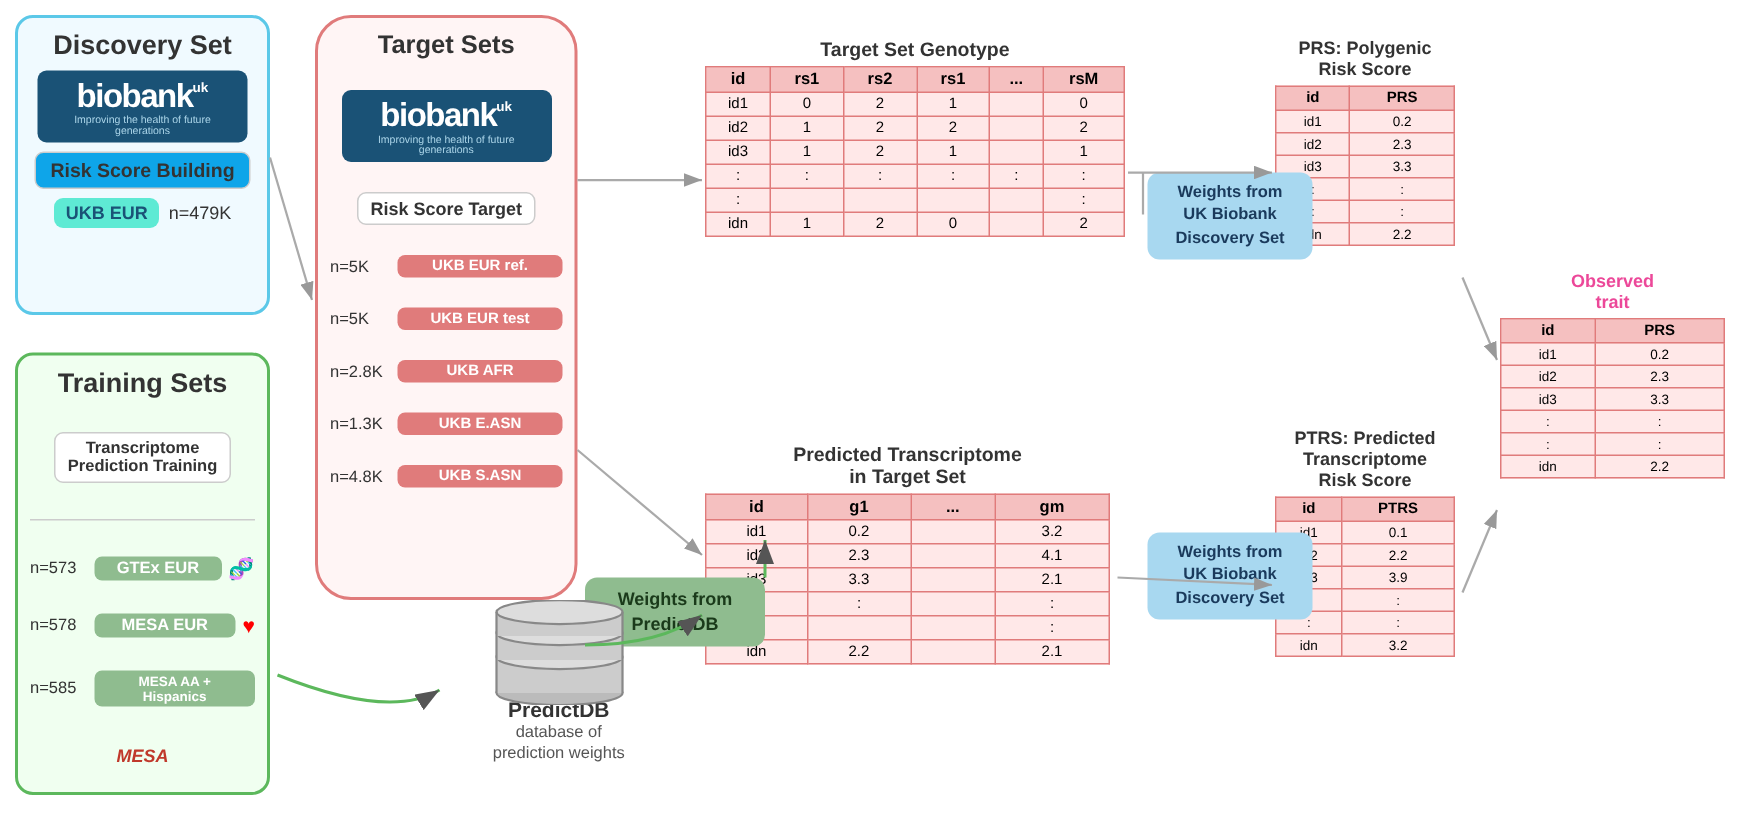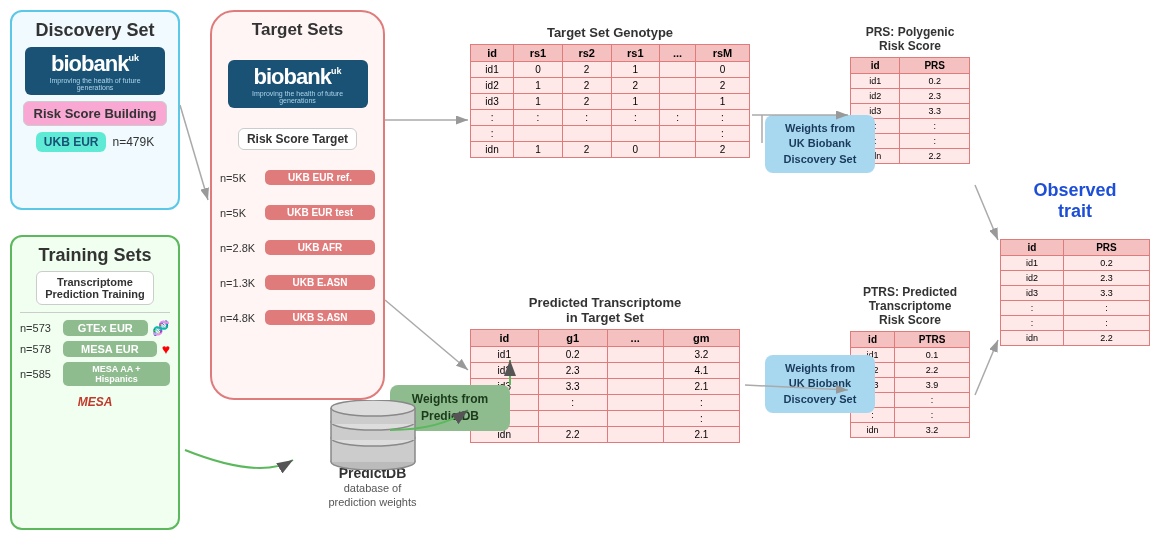--- a/index.html
+++ b/index.html
@@ -57,21 +57,21 @@
       font-size: 7px;
       color: #aad4e8;
     }
     .risk-score-building-box {
       border: 1.5px solid #ccc;
       border-radius: 6px;
       padding: 4px 10px;
       font-size: 13px;
       font-weight: bold;
       color: #333;
-      background: #f9a8d4;
+      background: #0ea5e9;
       text-align: center;
     }
     .ukb-eur-box {
       display: flex;
       align-items: center;
       gap: 6px;
     }
     .ukb-eur-label {
       background: #5eead4;
       border-radius: 6px;
@@ -92,21 +92,21 @@
       top: 235px;
       width: 170px;
       height: 295px;
       border: 2.5px solid #5cb85c;
       border-radius: 12px;
       background: #f0fff0;
       padding: 8px;
       display: flex;
       flex-direction: column;
       align-items: center;
-      gap: 5px;
+      gap: 22px;
     }
     .training-sets-title {
       font-size: 18px;
       font-weight: bold;
       color: #333;
       text-align: center;
     }
     .transcriptome-box {
       border: 1.5px solid #ccc;
       border-radius: 6px;
@@ -263,25 +263,25 @@
     }
 
     
     .observed-section {
       position: absolute;
       left: 1000px;
       top: 180px;
       width: 150px;
     }
     .observed-title {
-      font-size: 18px;
-      font-weight: bold;
-      color: #1d4ed8;
-      text-align: center;
-      margin-bottom: 17px;
+      font-size: 12px;
+      font-weight: bold;
+      color: #ec4899;
+      text-align: center;
+      margin-bottom: 4px;
     }
 
     
     .weights-box {
       position: absolute;
       background: #a8d8f0;
       border-radius: 8px;
       padding: 6px 10px;
       font-size: 11px;
       font-weight: bold;

